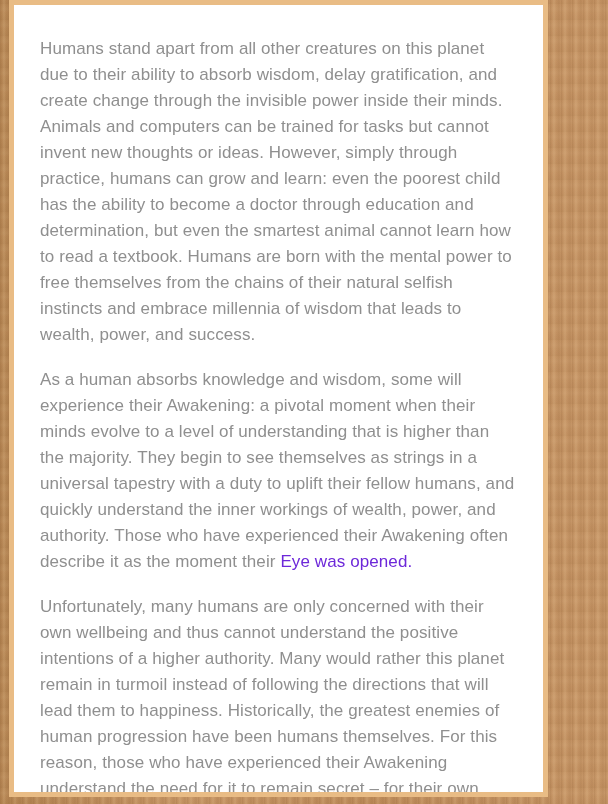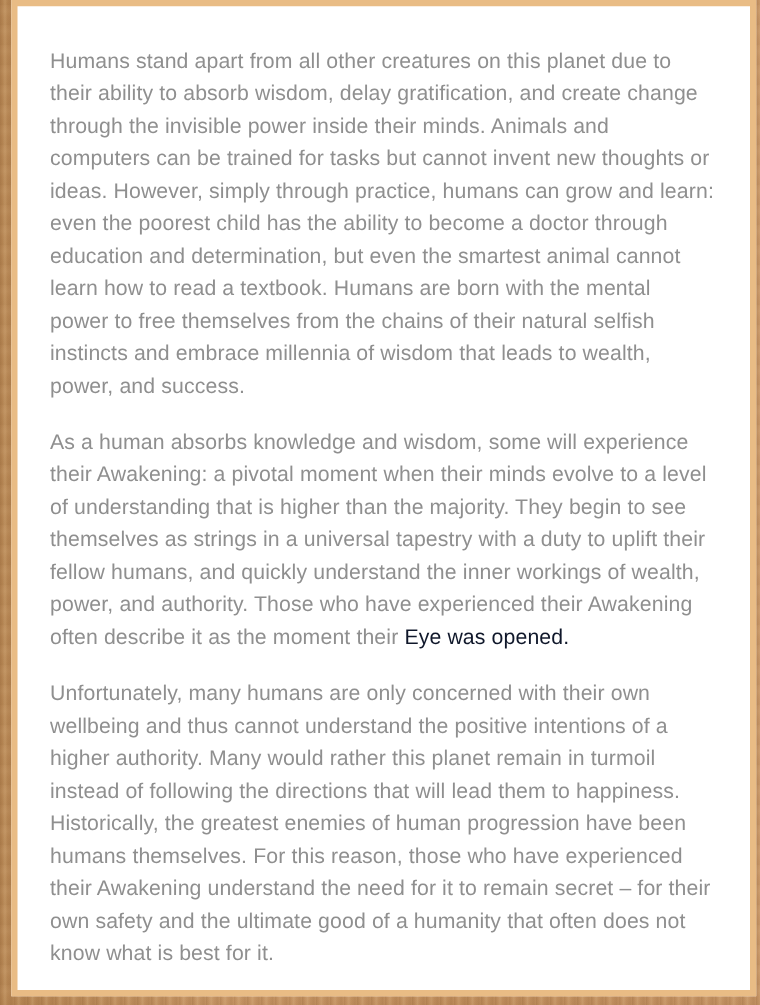--- a/index.html
+++ b/index.html
@@ -20,39 +20,39 @@
         rgba(122, 78, 36, 0.12) 9px, rgba(122, 78, 36, 0.0) 11px),
       repeating-linear-gradient(0deg,
         rgba(110, 70, 30, 0.06) 0px, rgba(110, 70, 30, 0.0) 7px,
         rgba(255, 230, 190, 0.06) 11px, rgba(110, 70, 30, 0.0) 16px),
       linear-gradient(90deg, #b58553 0%, #c79666 30%, #bf8d5c 60%, #c59465 100%);
   }
   .content-frame {
     position: absolute;
     left: 9px;
     top: 0;
-    width: 596px;
+    width: 539px;
     height: 797px;
     box-sizing: border-box;
     background: #ffffff;
     border: 5px solid #e9bc85;
     padding: 31px 28px 0 26px;
     overflow: hidden;
   }
   .content-frame p {
     margin: 0 0 19px 0;
     font-family: "Liberation Sans", sans-serif;
     font-size: 17px;
     line-height: 26px;
     font-weight: 400;
     color: #8f8f8f;
     letter-spacing: 0.1px;
   }
   a.eye-link {
-    color: #0f172a;
+    color: #6d28d9;
     text-decoration: none;
     cursor: pointer;
   }
 </style>
 </head>
 <body>
 
 <div class="page">
   <article class="content-frame">
     <p>Humans stand apart from all other creatures on this planet due to their ability to absorb wisdom, delay gratification, and create change through the invisible power inside their minds. Animals and computers can be trained for tasks but cannot invent new thoughts or ideas. However, simply through practice, humans can grow and learn: even the poorest child has the ability to become a doctor through education and determination, but even the smartest animal cannot learn how to read a textbook. Humans are born with the mental power to free themselves from the chains of their natural selfish instincts and embrace millennia of wisdom that leads to wealth, power, and success.</p>

